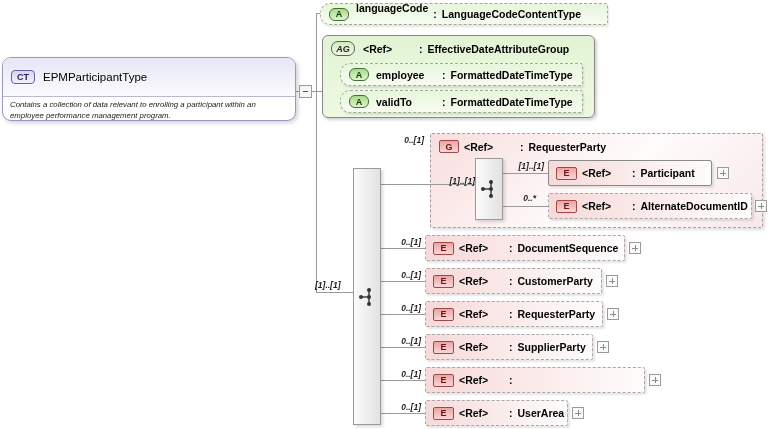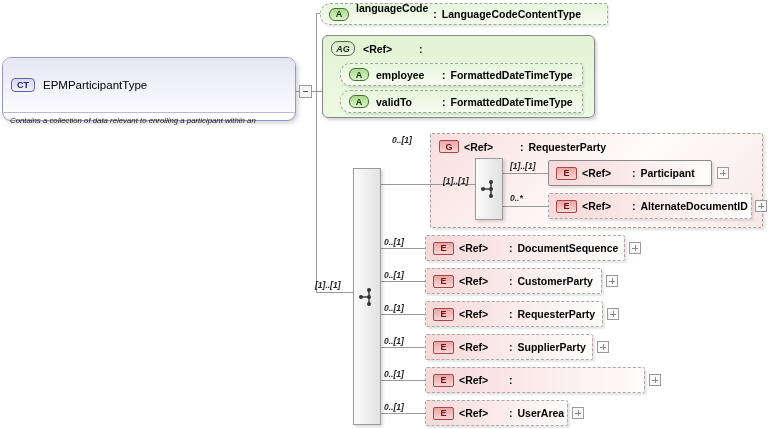--- a/index.html
+++ b/index.html
@@ -39,26 +39,26 @@
   .badge.ct{width:24px;height:14px;border:1px solid #62629e;border-radius:4px;margin-right:8px;
            background:linear-gradient(180deg,#d6d6f1,#f1f1fb);color:#26265a;}
 
   .ref{display:inline-block;width:50px;flex:none;}
   .ref.w{width:56px;}
   .colon{margin-right:5px;}
   .aname{display:inline-block;width:66px;flex:none;}
   .nm{margin:0 5px 12px 0;}
 
   .card{position:absolute;font-style:italic;font-weight:bold;font-size:8.5px;color:#222;z-index:6;}
-  .tr{text-align:left;}
+  .tr{text-align:right;}
 
   .ctbox{position:absolute;left:2px;top:57px;width:294px;height:64px;box-sizing:border-box;
          border:1px solid #9898c8;border-radius:9px;background:#fff;z-index:2;
          box-shadow:2px 2px 4px rgba(0,0,0,.18);}
-  .cthead{display:flex;align-items:center;height:22px;padding:16px 8px;
+  .cthead{display:flex;align-items:center;height:22px;padding:8px 8px;
           background:linear-gradient(180deg,#e6e6f5,#fbfbfe);border-radius:8px 8px 0 0;
           border-bottom:1px solid #b9b9d2;}
   .cttitle{font-weight:normal;font-size:11.5px;color:#000;}
   .ctdesc{padding:3px 7px;font-style:italic;font-size:7.8px;line-height:1.35;color:#1a1a1a;}
   .ctdesc span{display:block;white-space:nowrap;}
 
   .plusbox{position:absolute;width:12px;height:12px;box-sizing:border-box;border:1px solid #9a9a9a;
            background:#fafafa;z-index:6;}
   .plusbox::before{content:"";position:absolute;left:2px;right:2px;top:5px;height:1px;background:#8a8a8a;}
   .plusbox::after{content:"";position:absolute;top:2px;bottom:2px;left:5px;width:1px;background:#8a8a8a;}
@@ -88,37 +88,39 @@
   <div class="cl" style="left:381px;top:380px;width:44px;height:1px"></div>
   <div class="cl" style="left:381px;top:413px;width:44px;height:1px"></div>
 
   <div class="ctbox">
     <div class="cthead">
       <span class="badge ct">CT</span>
       <span class="cttitle">EPMParticipantType</span>
     </div>
     <div class="ctdesc">
       <span>Contains a collection of data relevant to enrolling a participant within an</span>
+      <span>employee performance management program.</span>
     </div>
   </div>
 
   <div class="minusbox"></div>
 
   <div class="box attr" style="left:320px;top:3px;width:288px;height:22px">
     <span class="badge a">A</span>
     <span class="nm">languageCode</span>
     <span class="colon">:</span>
     <span>LanguageCodeContentType</span>
   </div>
 
   <div class="agbox" style="left:322px;top:35px;width:273px;height:83px">
     <div class="aghead">
       <span class="badge ag">AG</span>
       <span class="ref w">&lt;Ref&gt;</span>
       <span class="colon">:</span>
+      <span>EffectiveDateAttributeGroup</span>
     </div>
   </div>
   <div class="box attr" style="left:340px;top:63px;width:243px;height:23px;z-index:4">
     <span class="badge a">A</span>
     <span class="aname">employee</span>
     <span class="colon">:</span>
     <span>FormattedDateTimeType</span>
   </div>
   <div class="box attr" style="left:340px;top:90px;width:243px;height:23px;z-index:4">
     <span class="badge a">A</span>

